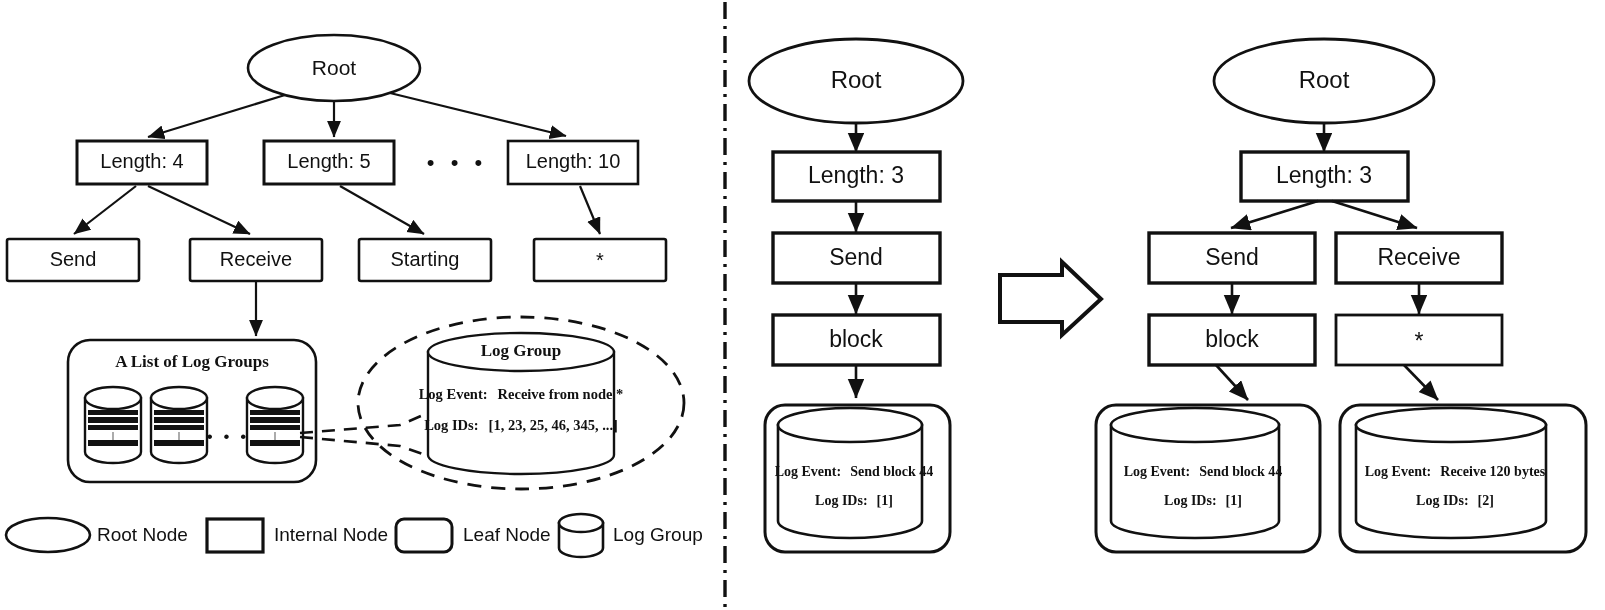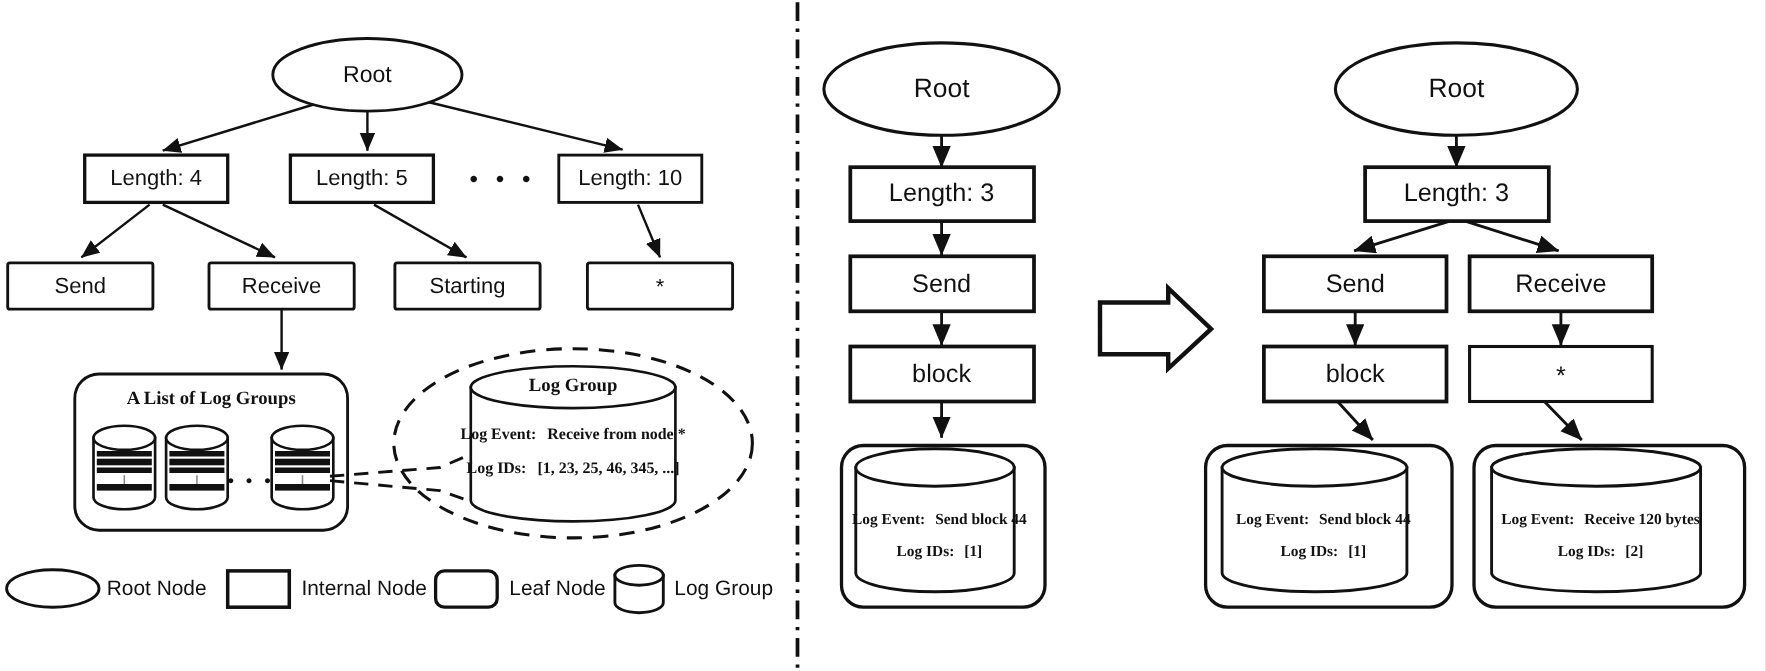--- a/index.html
+++ b/index.html
@@ -1,17 +1,17 @@
 <!DOCTYPE html>
 <html><head>
 <meta charset="utf-8">
 <style>
   html,body{margin:0;padding:0;background:#ffffff;}
   body{width:1605px;height:610px;overflow:hidden;font-family:"Liberation Sans",sans-serif;}
-  #stage{position:relative;width:1605px;height:610px;background:#8b5cf6;}
+  #stage{position:relative;width:1605px;height:610px;background:#84cc16;}
   #stage svg{position:absolute;left:0;top:0;}
   .nodetext{font-family:"Liberation Sans",sans-serif;fill:#111111;text-anchor:middle;dominant-baseline:middle;}
   .serif{font-family:"Liberation Serif",serif;fill:#111111;text-anchor:middle;dominant-baseline:middle;font-weight:700;}
   .legendtext{font-family:"Liberation Sans",sans-serif;fill:#111111;dominant-baseline:middle;}
 </style>
 </head>
 <body>
 
 <div id="stage">
 <svg width="1605" height="610" viewBox="0 0 1605 610" xmlns="http://www.w3.org/2000/svg">

